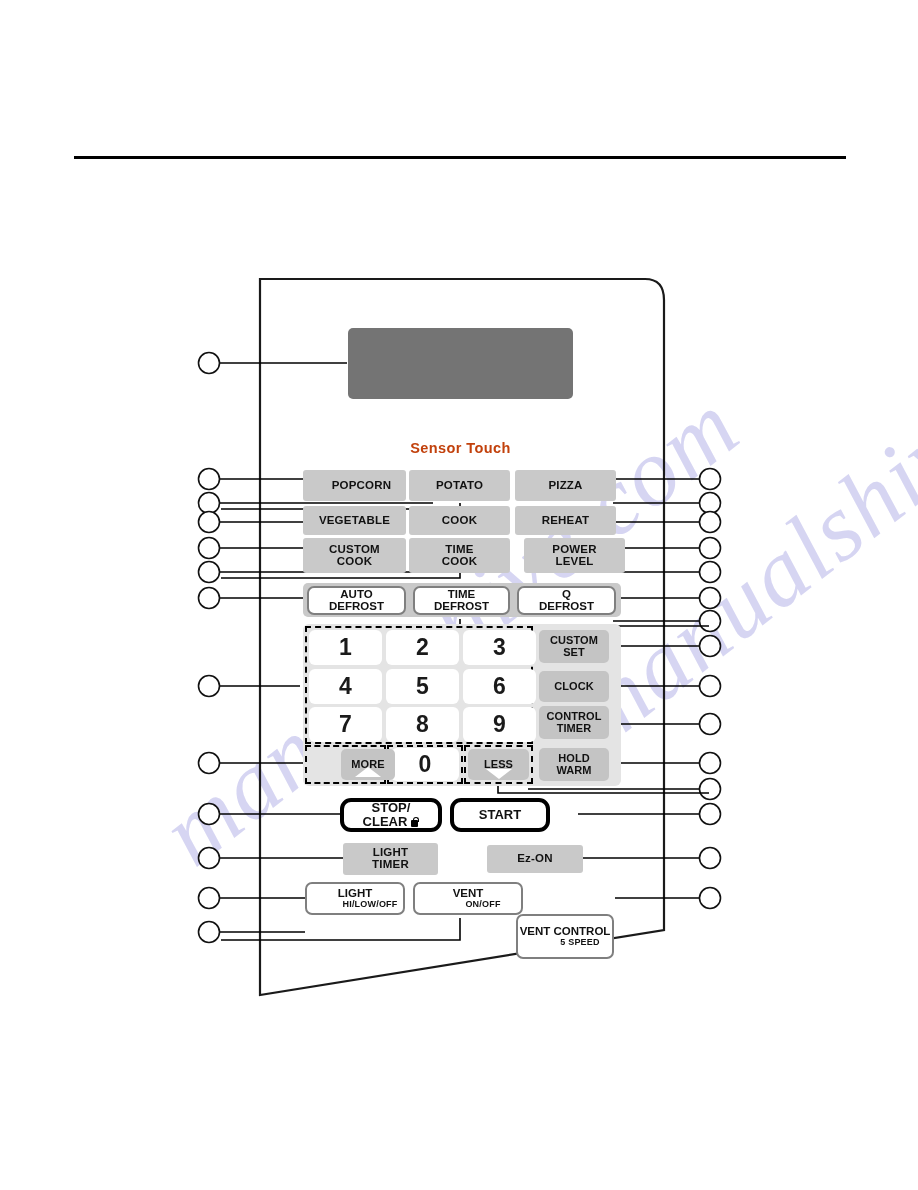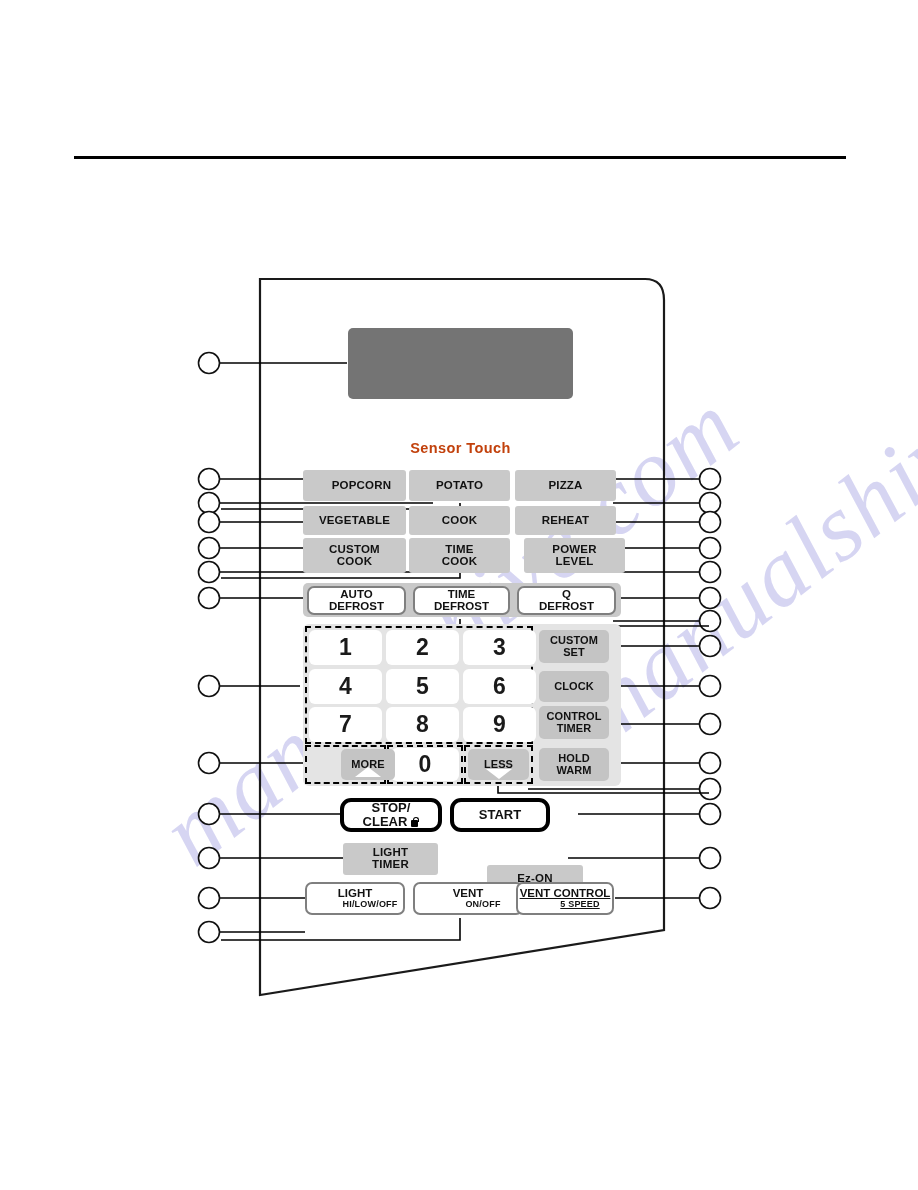--- a/index.html
+++ b/index.html
@@ -410,33 +410,33 @@
         </div>
         <div class="key key-black" style="left:450px;top:798px;width:100px;height:34px;">
           <span class="lab l1">START</span>
         </div>
       </div>
     <div id="aux-keys">
         <div class="key key-sensor" style="left:343px;top:843px;width:95px;height:32px;">
           <span class="lab l1">LIGHT</span>
           <span class="lab l2">TIMER</span>
         </div>
-        <div class="key key-sensor" style="left:487px;top:845px;width:96px;height:28px;margin-top:20px;">
+        <div class="key key-sensor" style="left:487px;top:845px;width:96px;height:28px;">
           <span class="lab l1">Ez-ON</span>
         </div>
       </div>
     <div id="bottom-keys">
         <div class="key key-outline" style="left:305px;top:882px;width:100px;height:33px;">
           <span class="lab l1">LIGHT</span>
           <span class="lab l2 sub">HI/LOW/OFF</span>
         </div>
         <div class="key key-outline" style="left:413px;top:882px;width:110px;height:33px;">
           <span class="lab l1">VENT</span>
           <span class="lab l2 sub">ON/OFF</span>
         </div>
-        <div class="key key-outline" style="left:516px;top:882px;width:98px;height:33px;text-decoration:underline;">
+        <div class="key key-outline" style="left:516px;top:914px;width:98px;height:45px;">
           <span class="lab l1">VENT CONTROL</span>
           <span class="lab l2 sub">5 SPEED</span>
         </div>
       </div>
 
   </div>
 </div>
 
 </body></html>

